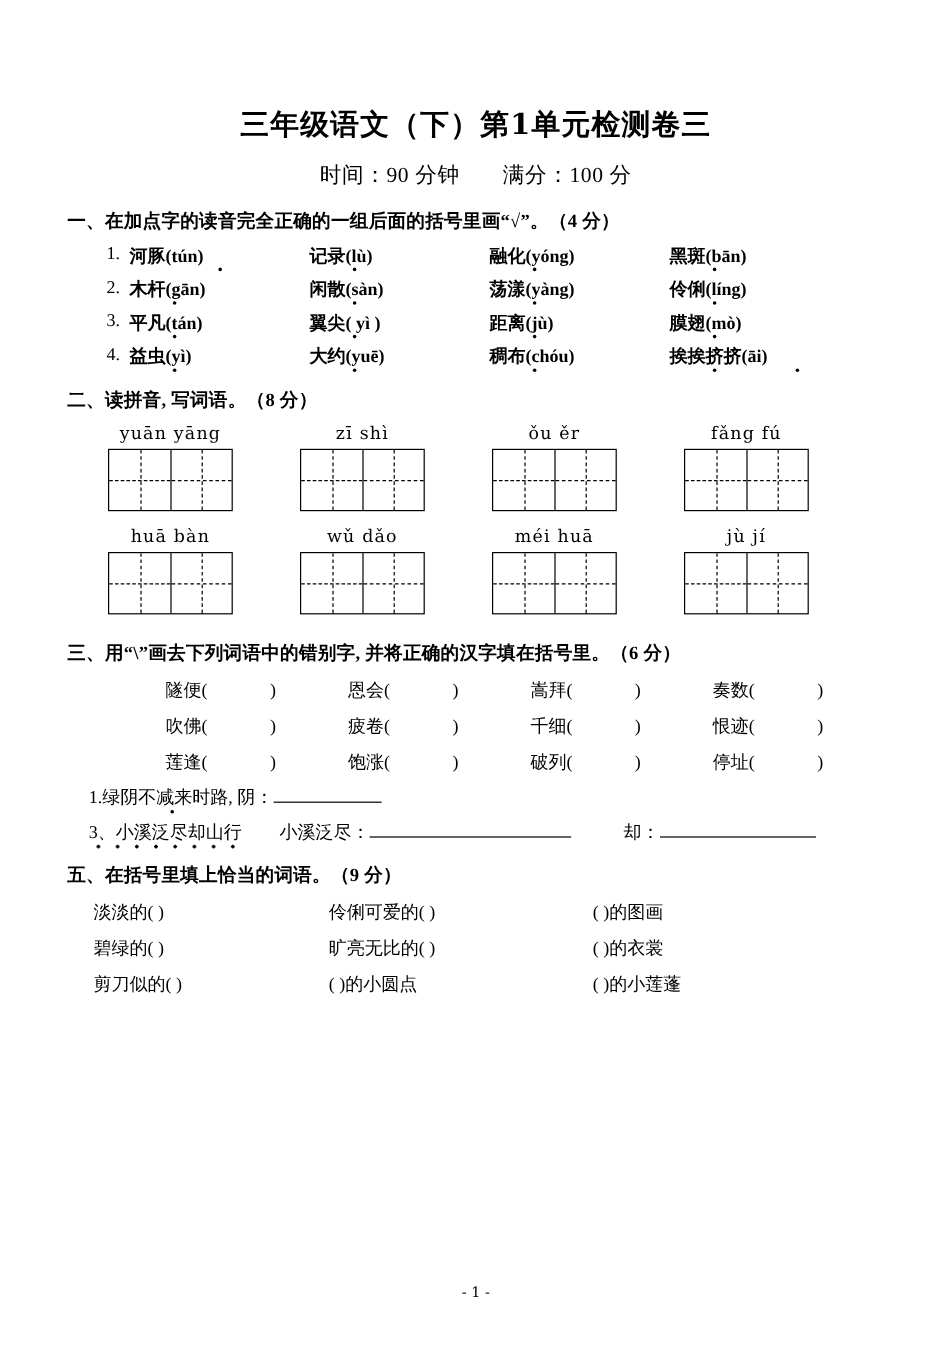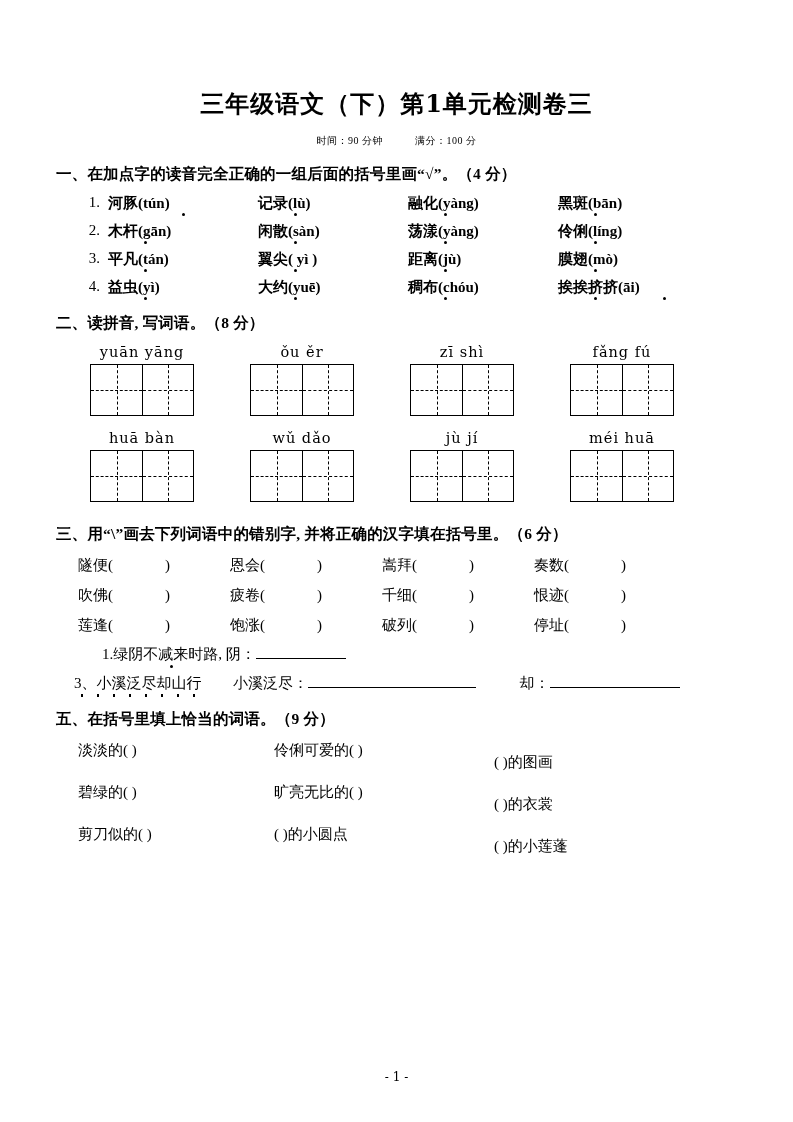--- a/index.html
+++ b/index.html
@@ -25,21 +25,21 @@
   .title {
     text-align: center;
     font-size: 24px;
     font-weight: bold;
     letter-spacing: 1px;
     margin: 10px 0 0 0;
     font-family: "DejaVu Serif", "Liberation Serif", serif;
   }
   .subtitle {
     text-align: center;
-    font-size: 10px;
+    font-size: 18px;
     margin: 14px 0 0 0;
     letter-spacing: 0.5px;
   }
   .subtitle .gap { display: inline-block; width: 26px; }
 
   .section-head {
     font-size: 15.5px;
     font-weight: bold;
     margin: 16px 0 0 0;
     letter-spacing: 0.2px;
@@ -122,34 +122,34 @@
     border-left: 1px dashed #000;
   }
 
   
   .q3-row {
     display: flex;
     font-size: 15px;
     margin-top: 11px;
     padding-left: 22px;
   }
-  .q3-item { width: 152px; }
+  .q3-item { width: 152px; text-align: right; }
   .blankspace { display: inline-block; width: 52px; }
 
   
   .q4-row {
     font-size: 15px;
     margin-top: 10px;
     padding-left: 18px;
   }
   .uline { border-bottom: 1px solid #000; display: inline-block; }
   .u90 { width: 90px; }
   .u140 { width: 138px; }
   .u168 { width: 168px; }
-  .dotword { position: relative; display: inline-block; margin-left: 28px; }
+  .dotword { position: relative; display: inline-block; }
   .dotword::after {
     content: "";
     position: absolute;
     left: 50%; margin-left: -1.5px;
     bottom: -4px;
     width: 3px; height: 3px;
     background: #000;
     border-radius: 50%;
   }
   .dotline { position: relative; display: inline-block; }
@@ -165,21 +165,21 @@
 
   
   .q5-row {
     display: flex;
     font-size: 15px;
     margin-top: 11px;
     padding-left: 22px;
   }
   .q5-a { width: 196px; }
   .q5-b { width: 220px; }
-  .q5-c { width: 210px; margin-top: 12px; }
+  .q5-c { width: 210px; }
 
   .footer {
     position: absolute;
     bottom: 38px;
     left: 0;
     width: 793px;
     text-align: center;
     font-size: 12px;
     font-family: "DejaVu Serif", serif;
   }
@@ -196,21 +196,21 @@
     <span class="gap"></span>
     <span>满分：100 分</span>
   </div>
 
   <div class="section-head">一、在加点字的读音完全正确的一组后面的括号里画“√”。（4 分）</div>
   <div class="q1-list">
     <div class="q1-row">
       <span class="q1-num">1.</span>
       <span class="q1-item dotted">河豚(tún)</span>
       <span class="q1-item dotted dot2">记录(lù)</span>
-      <span class="q1-item dotted dot2">融化(yàng)</span>
+      <span class="q1-item dotted dot2">融化(yóng)</span>
       <span class="q1-item dotted dot2">黑斑(bān)</span>
     </div>
     <div class="q1-row">
       <span class="q1-num">2.</span>
       <span class="q1-item dotted dot2">木杆(gān)</span>
       <span class="q1-item dotted dot2">闲散(sàn)</span>
       <span class="q1-item dotted dot2">荡漾(yàng)</span>
       <span class="q1-item dotted dot2">伶俐(líng)</span>
     </div>
     <div class="q1-row">
@@ -233,34 +233,34 @@
   <div class="grid-block">
     <div class="grid-row">
       <div class="grid-cell-group">
         <div class="pinyin">yuān yāng</div>
         <div class="tian">
             <div class="half"></div>
             <div class="half"></div>
           </div>
       </div>
       <div class="grid-cell-group">
+        <div class="pinyin">zī shì</div>
+        <div class="tian">
+            <div class="half"></div>
+            <div class="half"></div>
+          </div>
+      </div>
+      <div class="grid-cell-group">
         <div class="pinyin">ǒu  ěr</div>
         <div class="tian">
             <div class="half"></div>
             <div class="half"></div>
           </div>
       </div>
       <div class="grid-cell-group">
-        <div class="pinyin">zī shì</div>
-        <div class="tian">
-            <div class="half"></div>
-            <div class="half"></div>
-          </div>
-      </div>
-      <div class="grid-cell-group">
         <div class="pinyin">fǎng fú</div>
         <div class="tian">
             <div class="half"></div>
             <div class="half"></div>
           </div>
       </div>
     </div>
 
     <div class="grid-row" style="margin-top:14px;">
       <div class="grid-cell-group">
@@ -271,28 +271,28 @@
           </div>
       </div>
       <div class="grid-cell-group">
         <div class="pinyin">wǔ  dǎo</div>
         <div class="tian">
             <div class="half"></div>
             <div class="half"></div>
           </div>
       </div>
       <div class="grid-cell-group">
+        <div class="pinyin">méi huā</div>
+        <div class="tian">
+            <div class="half"></div>
+            <div class="half"></div>
+          </div>
+      </div>
+      <div class="grid-cell-group">
         <div class="pinyin">jù jí</div>
-        <div class="tian">
-            <div class="half"></div>
-            <div class="half"></div>
-          </div>
-      </div>
-      <div class="grid-cell-group">
-        <div class="pinyin">méi huā</div>
         <div class="tian">
             <div class="half"></div>
             <div class="half"></div>
           </div>
       </div>
     </div>
   </div>
 
   <div class="section-head" style="margin-top:22px;">三、用“\”画去下列词语中的错别字, 并将正确的汉字填在括号里。（6 分）</div>
   <div>

